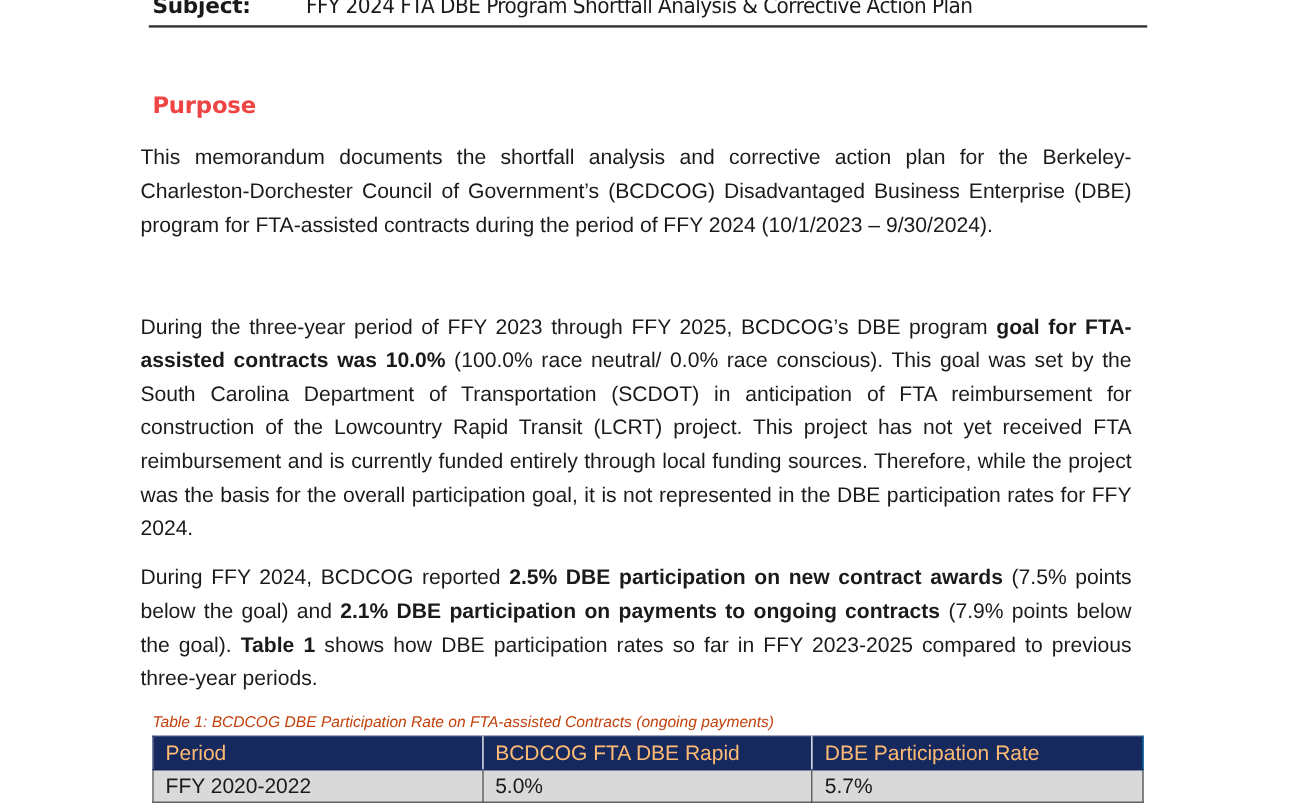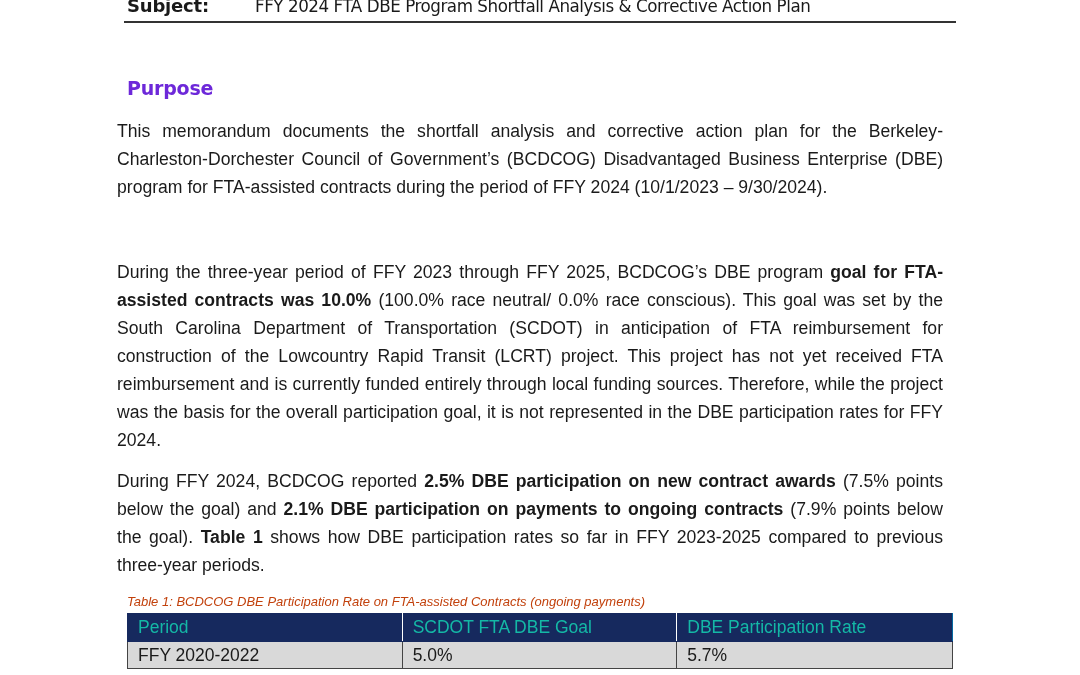--- a/index.html
+++ b/index.html
@@ -53,21 +53,21 @@
     width: 832px;
     height: 2px;
     background: #333333;
   }
   .heading {
     position: absolute;
     left: 127px;
     font-family: "DejaVu Sans", sans-serif;
     font-weight: bold;
     font-size: 19px;
-    color: #6d28d9;
+    color: #ef4444;
     letter-spacing: -0.2px;
   }
   .para {
     position: absolute;
     left: 117px;
     width: 826px;
     font-family: "Liberation Sans", sans-serif;
     font-size: 17.6px;
     line-height: 28px;
     color: #1a1a1a;
@@ -87,21 +87,21 @@
     position: absolute;
     left: 127px;
     top: 613px;
     width: 826px;
     border-collapse: collapse;
     font-family: "Liberation Sans", sans-serif;
     font-size: 17.5px;
   }
   table.dbe th {
     background: #16295e;
-    color: #14b8a6;
+    color: #fdba74;
     font-weight: normal;
     text-align: left;
     padding: 1px 10px;
     height: 25px;
     border: 1px solid #16295e;
     border-right: 1px solid #ffffff;
   }
   table.dbe th:last-child { border-right: 1px solid #0369a1; }
   table.dbe td {
     padding: 1px 10px;
@@ -136,21 +136,21 @@
 
   <table class="dbe">
     <colgroup>
         <col class="c1">
         <col class="c2">
         <col class="c3">
       </colgroup>
     <thead>
       <tr>
         <th>Period</th>
-        <th>SCDOT FTA DBE Goal</th>
+        <th>BCDCOG FTA DBE Rapid</th>
         <th>DBE Participation Rate</th>
       </tr>
     </thead>
     <tbody>
       <tr class="alt">
         <td>FFY 2020-2022</td>
         <td>5.0%</td>
         <td>5.7%</td>
       </tr>
     </tbody>

